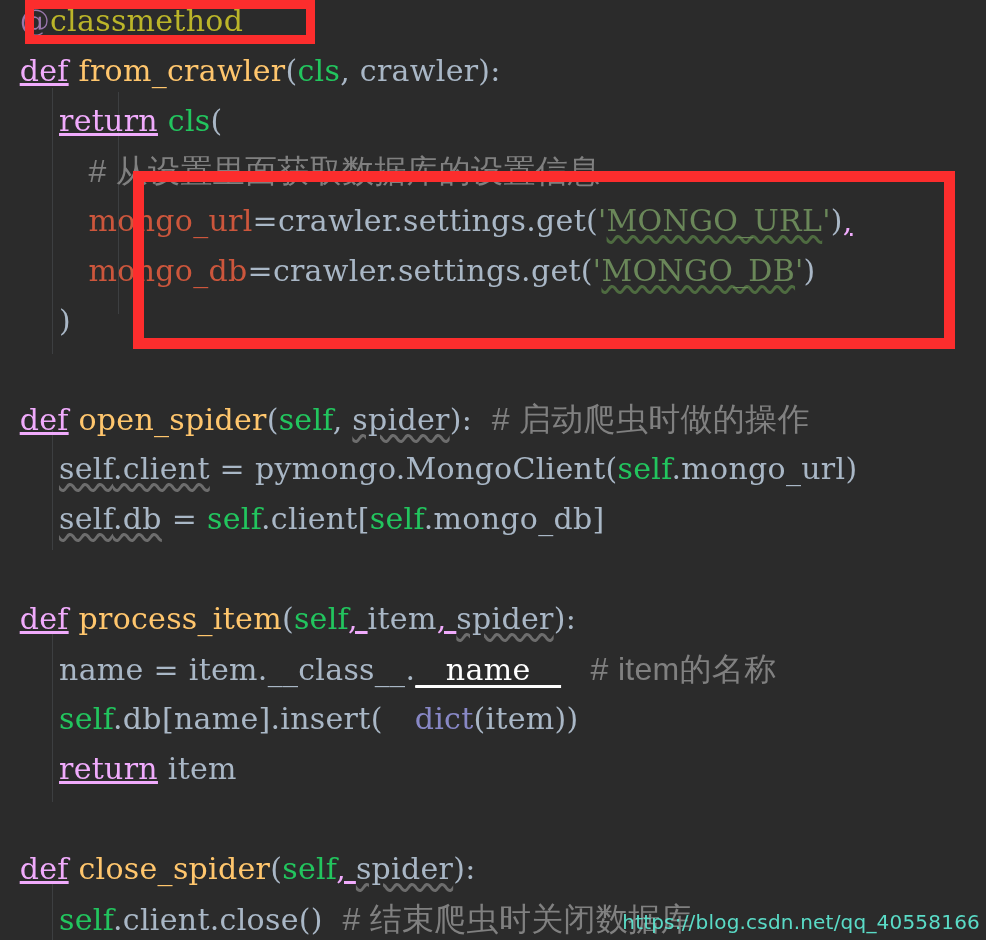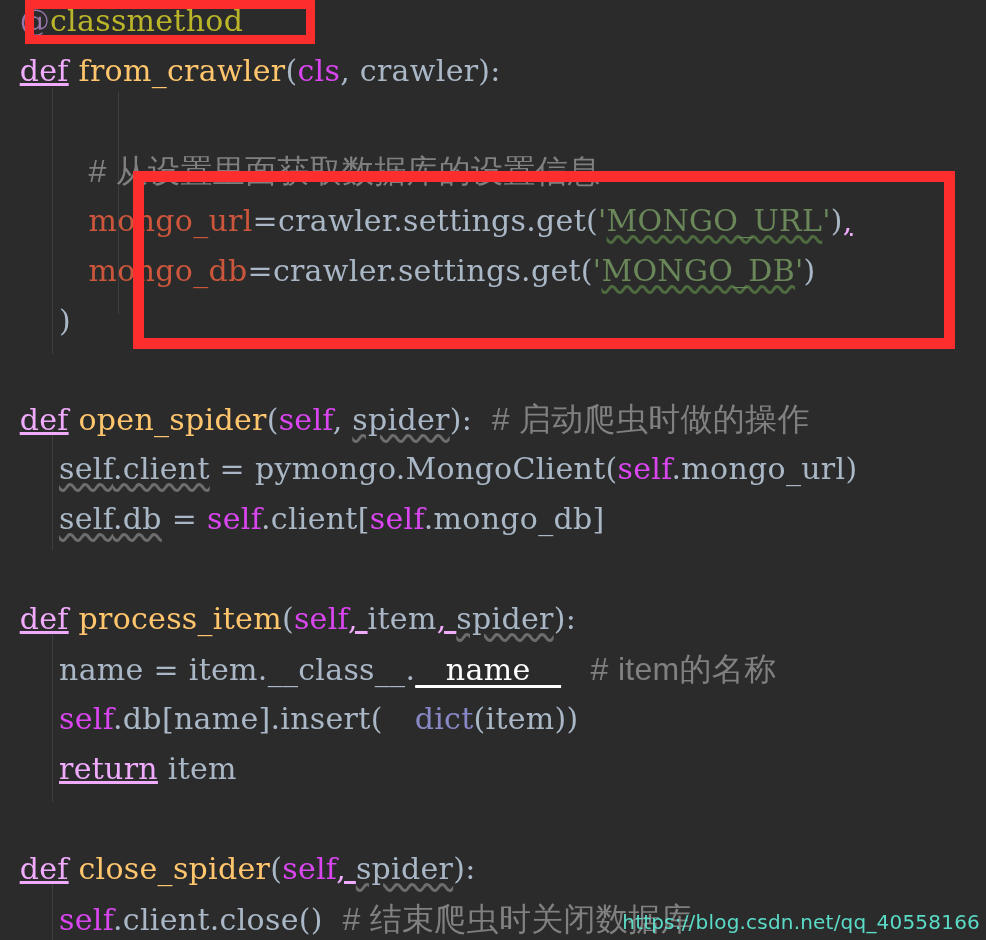--- a/index.html
+++ b/index.html
@@ -46,21 +46,21 @@
     letter-spacing: 0.3px;
     color: #a9b7c6;
   }
   .line .pad { color: transparent; }
 
   
   .kw       { color: #f0abfc; text-decoration: underline; }            
   .deco     { color: #bbb529; }            
   .decoat   { color: #9876aa; }            
   .fn       { color: #ffc66d; }            
-  .self     { color: #d946ef; }            
+  .self     { color: #22c55e; }            
   .param    { color: #a9b7c6; }            
   .squig    { color: #a9b7c6;
               text-decoration: underline wavy #6d6d6d;
               text-underline-offset: 4px; }
   .kwarg    { color: #cc563c; }            
   .str      { color: #6a8759;
               text-decoration: underline wavy #4e6b40;
               text-underline-offset: 4px; }
   .strq     { color: #6a8759; }
   .comment  { color: #808080; }
@@ -105,20 +105,21 @@
   <div class="guide g1"></div>
   <div class="guide g2"></div>
   <div class="guide g3"></div>
   <div class="guide g4"></div>
   <div class="guide g5"></div>
 
   <div class="line" style="top:-4px"><span class="pad">  </span><span class="decoat">@</span><span class="deco">classmethod</span></div>
 
   <div class="line" style="top:46px"><span class="pad">  </span><span class="kw">def</span><span class="punc"> </span><span class="fn">from_crawler</span><span class="punc">(</span><span class="self">cls</span><span class="punc">, </span><span class="param">crawler</span><span class="punc">):</span></div>
 
+  <div class="line" style="top:96px"><span class="pad">      </span><span class="kw">return</span><span class="punc"> </span><span class="self">cls</span><span class="punc">(</span></div>
 
   <div class="line" style="top:146px"><span class="pad">         </span><span class="comment cjk"># 从设置里面获取数据库的设置信息</span></div>
 
   <div class="line" style="top:196px"><span class="pad">         </span><span class="kwarg">mongo_url</span><span class="op">=</span><span class="param">crawler.settings.get</span><span class="punc">(</span><span class="strq">'</span><span class="str">MONGO_URL</span><span class="strq">'</span><span class="punc">)</span><span class="kw">,</span></div>
 
   <div class="line" style="top:246px"><span class="pad">         </span><span class="kwarg">mongo_db</span><span class="op">=</span><span class="param">crawler.settings.get</span><span class="punc">(</span><span class="strq">'</span><span class="str">MONGO_DB</span><span class="strq">'</span><span class="punc">)</span></div>
 
   <div class="line" style="top:296px"><span class="pad">      </span><span class="punc">)</span></div>
 
   <div class="line" style="top:394px"><span class="pad">  </span><span class="kw">def</span><span class="punc"> </span><span class="fn">open_spider</span><span class="punc">(</span><span class="self">self</span><span class="punc">, </span><span class="squig">spider</span><span class="punc">):</span><span class="pad">  </span><span class="comment cjk"># 启动爬虫时做的操作</span></div>

